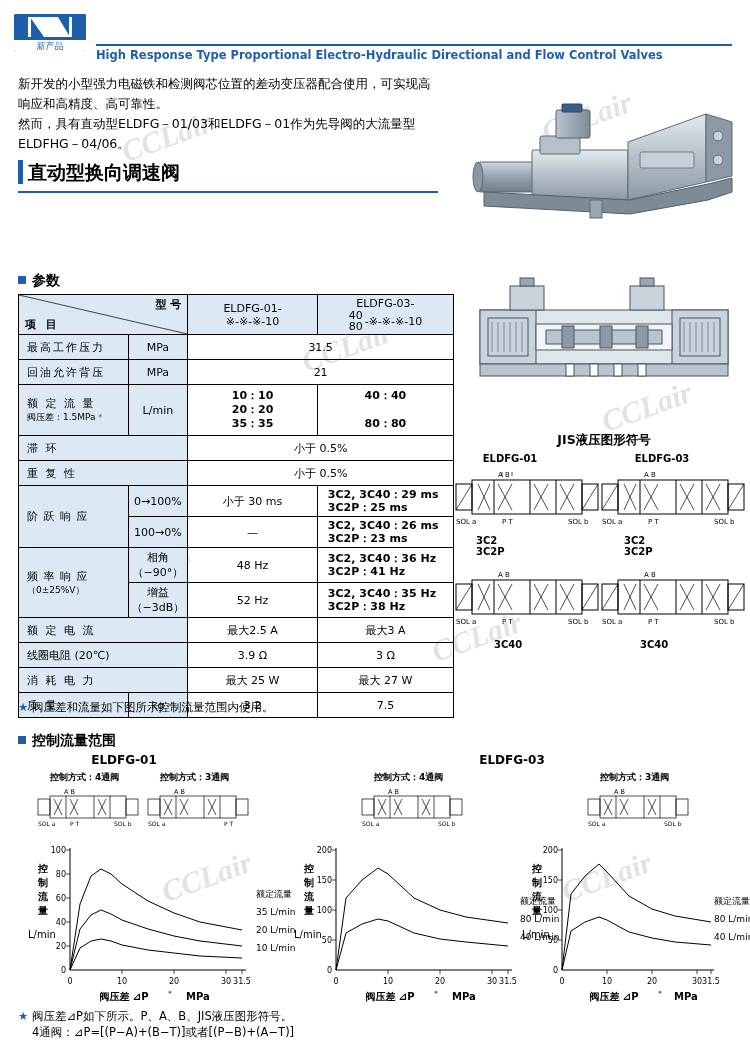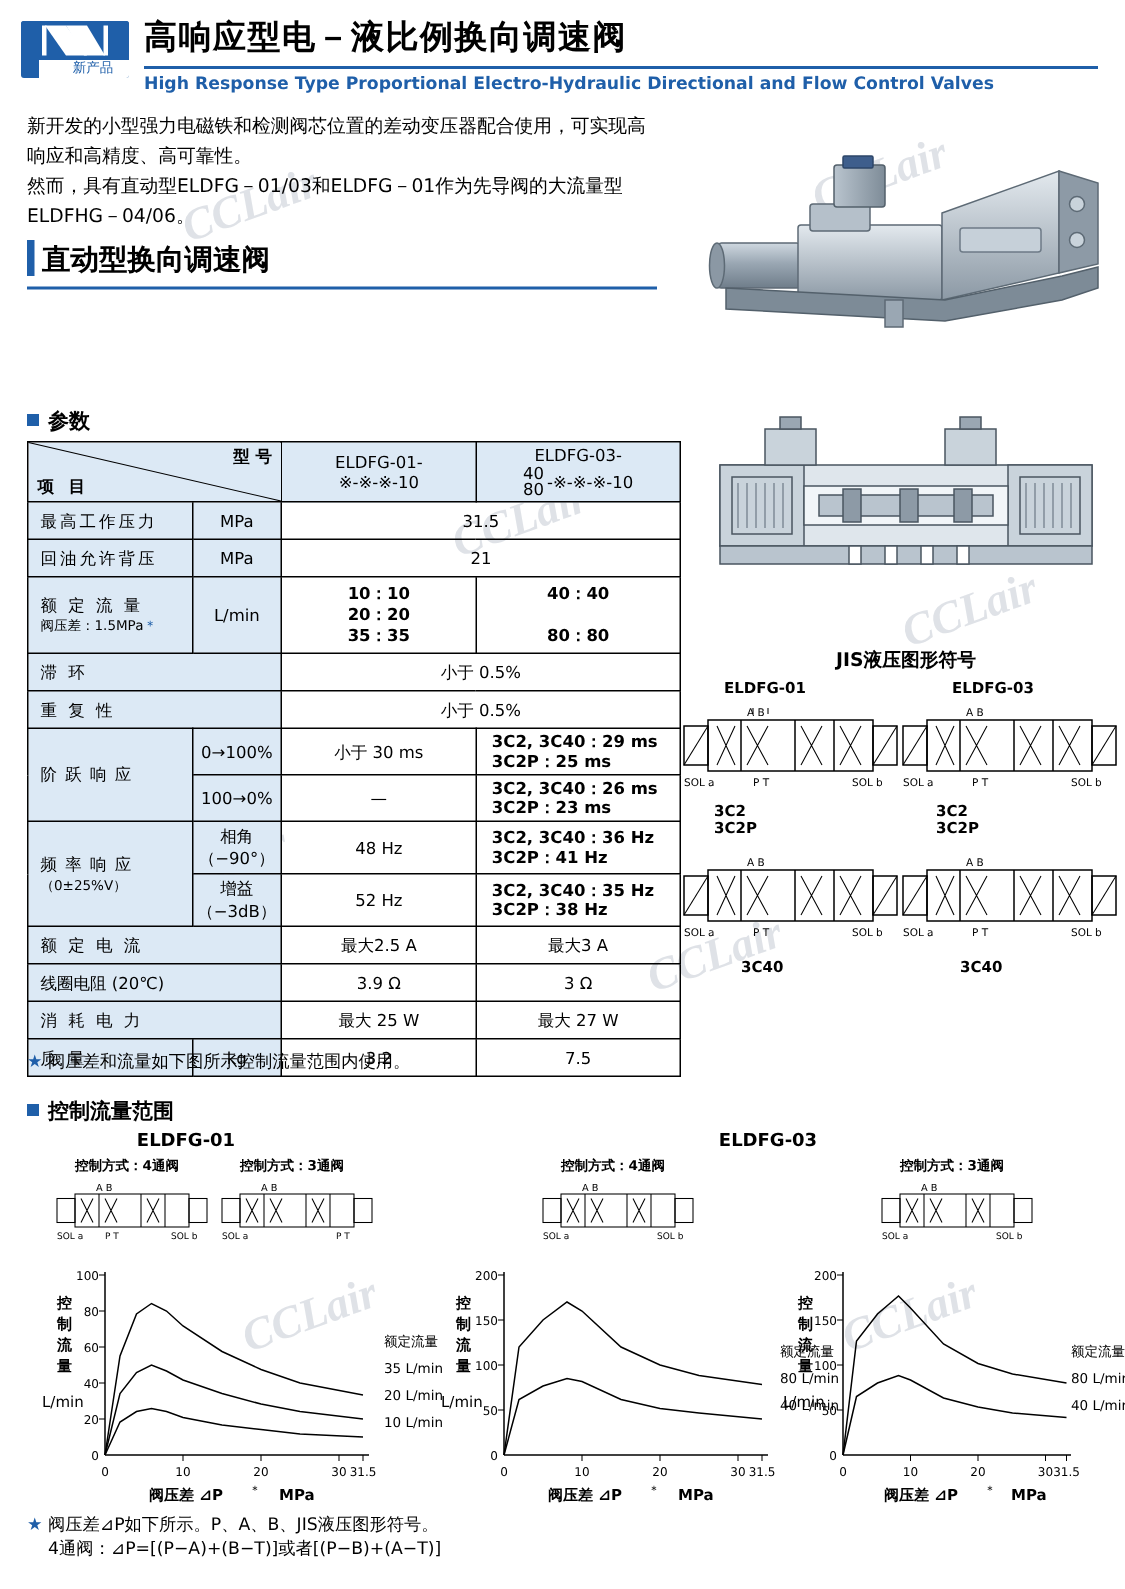--- a/index.html
+++ b/index.html
@@ -13,21 +13,21 @@
   
   .logo{
     position:absolute;left:14px;top:14px;width:72px;height:38px;
     background:#1f5fa9;border-radius:2px;overflow:hidden;
   }
   .logo .mark{
     position:absolute;left:0;top:0;width:72px;height:26px;background:#1f5fa9;
   }
   .logo .mark svg{display:block;}
   .logo .cn{
-    position:absolute;left:12px;bottom:0;width:72px;height:12px;background:#fff;
+    position:absolute;left:0;bottom:0;width:72px;height:12px;background:#fff;
     color:#1f5fa9;font-size:9px;line-height:12px;text-align:center;
   }
   .title-cn{
     position:absolute;left:96px;top:10px;font-size:22px;font-weight:bold;
     letter-spacing:1px;
   }
   .title-rule{
     position:absolute;left:96px;top:44px;width:636px;height:2px;background:#1f5fa9;
   }
   .title-en{
@@ -130,21 +130,20 @@
       <svg width="72" height="26" viewBox="0 0 72 26">
         <polygon points="16,3 30,3 44,23 30,23" fill="#ffffff"></polygon>
         <polygon points="30,3 44,3 56,23 42,23" fill="#ffffff"></polygon>
         <rect x="14" y="3" width="3" height="20" fill="#ffffff"></rect>
         <rect x="55" y="3" width="3" height="20" fill="#ffffff"></rect>
       </svg>
     </div>
     <div class="cn">新产品</div>
   </div>
 
-  <div class="title-cn">高响应型电－液比例换向调速阀</div>
   <div class="title-rule"></div>
   <div class="title-en">High Response Type Proportional Electro-Hydraulic Directional and Flow Control Valves</div>
 
   <div class="intro" style="white-space:pre-line">新开发的小型强力电磁铁和检测阀芯位置的差动变压器配合使用，可实现高响应和高精度、高可靠性。
 然而，具有直动型ELDFG－01/03和ELDFG－01作为先导阀的大流量型ELDFHG－04/06。</div>
 
   <div class="sec2-bar"></div>
   <div class="sec2-title">直动型换向调速阀</div>
   <div class="sec2-rule"></div>
 

